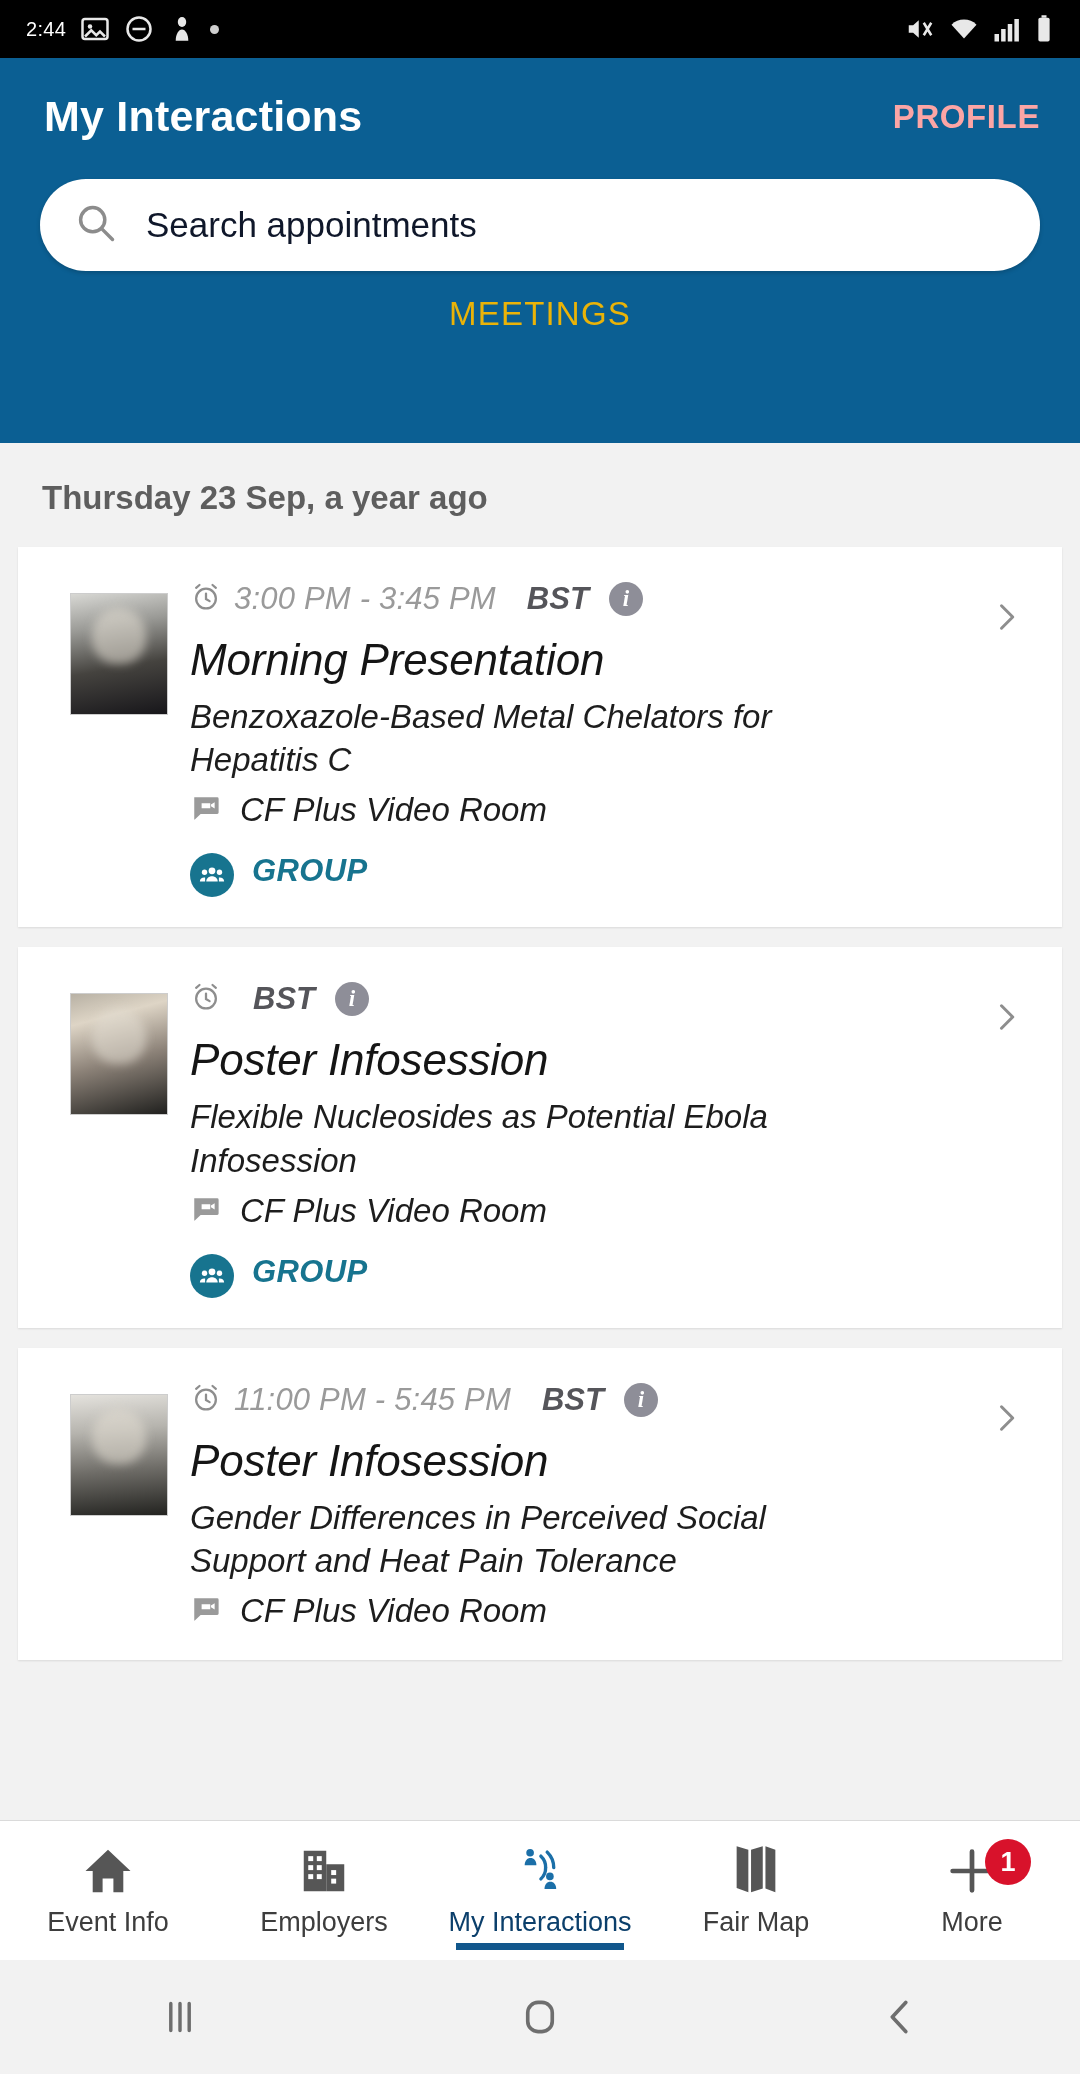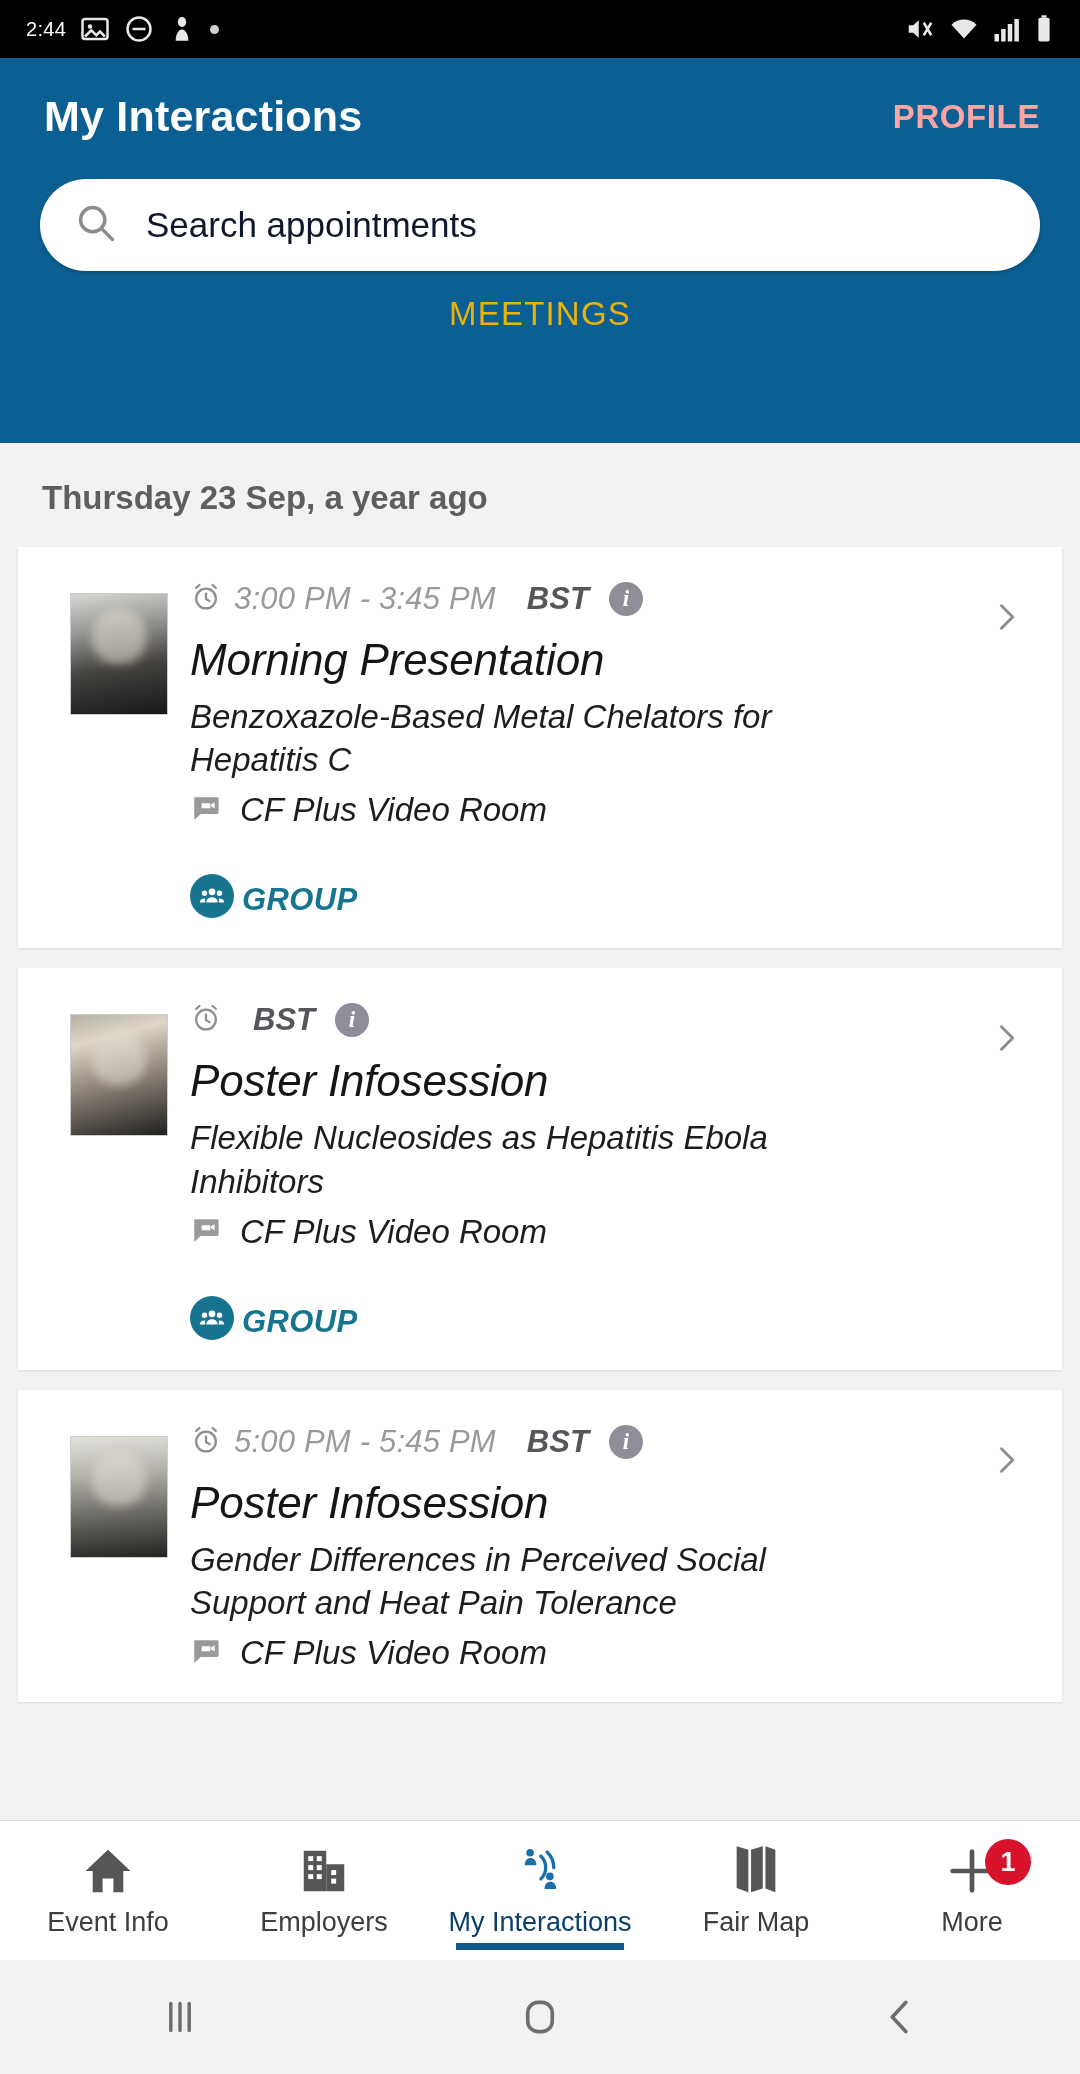--- a/index.html
+++ b/index.html
@@ -77,21 +77,21 @@
   .tz-text { font-size: 31px; color: #55555a; font-weight: bold; margin-left: 19px; }
   .info-badge {
     width: 34px; height: 34px; border-radius: 50%; background: #8e8e98;
     color: #fff; font-size: 23px; font-weight: bold; font-family: "Liberation Serif", serif;
     display: inline-flex; align-items: center; justify-content: center; margin-left: 8px;
   }
   .card-title { font-size: 44px; color: #151515; margin-top: 14px; letter-spacing: -.2px; }
   .card-sub { font-size: 33px; color: #1d1d1d; line-height: 1.31; margin-top: 10px; max-width: 630px; }
   .roomrow { display: flex; align-items: center; gap: 16px; margin-top: 10px; }
   .room-text { font-size: 33px; color: #1d1d1d; }
-  .grouprow { display: flex; align-items: flex-end; gap: 8px; margin-top: 45px; }
+  .grouprow { display: flex; align-items: flex-start; gap: 18px; margin-top: 24px; }
   .group-circle {
     width: 44px; height: 44px; border-radius: 50%; background: #17748f;
     display: inline-flex; align-items: center; justify-content: center;
   }
   .group-text { font-size: 31px; font-weight: bold; color: #17748f; letter-spacing: .4px; }
   .chev { flex: 0 0 60px; display: flex; align-items: flex-start; justify-content: center; padding-top: 22px; }
 
   
   .bottomnav {
     position: absolute; left: 0; bottom: 114px; width: 1080px; height: 140px;
@@ -260,21 +260,21 @@
             <svg width="32" height="32" viewBox="0 0 24 24">
                 <circle cx="12" cy="13.2" r="7.4" fill="none" stroke="#8e8e8e" stroke-width="1.7"></circle>
                 <path d="M12 9.4v4.1l2.7 1.6" stroke="#8e8e8e" stroke-width="1.7" fill="none" stroke-linecap="round"></path>
                 <path d="M4.6 5.1l2.5-2.1M19.4 5.1l-2.5-2.1" stroke="#8e8e8e" stroke-width="1.7" stroke-linecap="round"></path>
               </svg>
           </span>
           <span class="tz-text">BST</span>
           <span class="info-badge">i</span>
         </div>
         <div class="card-title">Poster Infosession</div>
-        <div class="card-sub">Flexible Nucleosides as Hepatitis Ebola Inhibitors</div>
+        <div class="card-sub">Flexible Nucleosides as Potential Ebola Infosession</div>
         <div class="roomrow">
           <span>
             <svg width="34" height="34" viewBox="0 0 24 24">
                 <path d="M3 4.4h16.2a1 1 0 011 1v9.8a1 1 0 01-1 1H7.5L3.4 20.2a.3.3 0 01-.4-.2z" fill="#9a9a9a"></path>
                 <path d="M8.2 8.6h6.1v3.6H8.2zM14.8 9.6l2.6-1.6v4.4l-2.6-1.6z" fill="#fff"></path>
               </svg>
           </span>
           <span class="room-text">CF Plus Video Room</span>
         </div>
         <div class="grouprow">
@@ -301,21 +301,21 @@
       <div class="avatar avatar-c"></div>
       <div class="cbody">
         <div class="timerow">
           <span>
             <svg width="32" height="32" viewBox="0 0 24 24">
                 <circle cx="12" cy="13.2" r="7.4" fill="none" stroke="#8e8e8e" stroke-width="1.7"></circle>
                 <path d="M12 9.4v4.1l2.7 1.6" stroke="#8e8e8e" stroke-width="1.7" fill="none" stroke-linecap="round"></path>
                 <path d="M4.6 5.1l2.5-2.1M19.4 5.1l-2.5-2.1" stroke="#8e8e8e" stroke-width="1.7" stroke-linecap="round"></path>
               </svg>
           </span>
-          <span class="time-text">5:00 PM - 5:45 PM</span>
+          <span class="time-text">11:00 PM - 5:45 PM</span>
           <span class="tz-text">BST</span>
           <span class="info-badge">i</span>
         </div>
         <div class="card-title">Poster Infosession</div>
         <div class="card-sub">Gender Differences in Perceived Social Support and Heat Pain Tolerance</div>
         <div class="roomrow">
           <span>
             <svg width="34" height="34" viewBox="0 0 24 24">
                 <path d="M3 4.4h16.2a1 1 0 011 1v9.8a1 1 0 01-1 1H7.5L3.4 20.2a.3.3 0 01-.4-.2z" fill="#9a9a9a"></path>
                 <path d="M8.2 8.6h6.1v3.6H8.2zM14.8 9.6l2.6-1.6v4.4l-2.6-1.6z" fill="#fff"></path>

